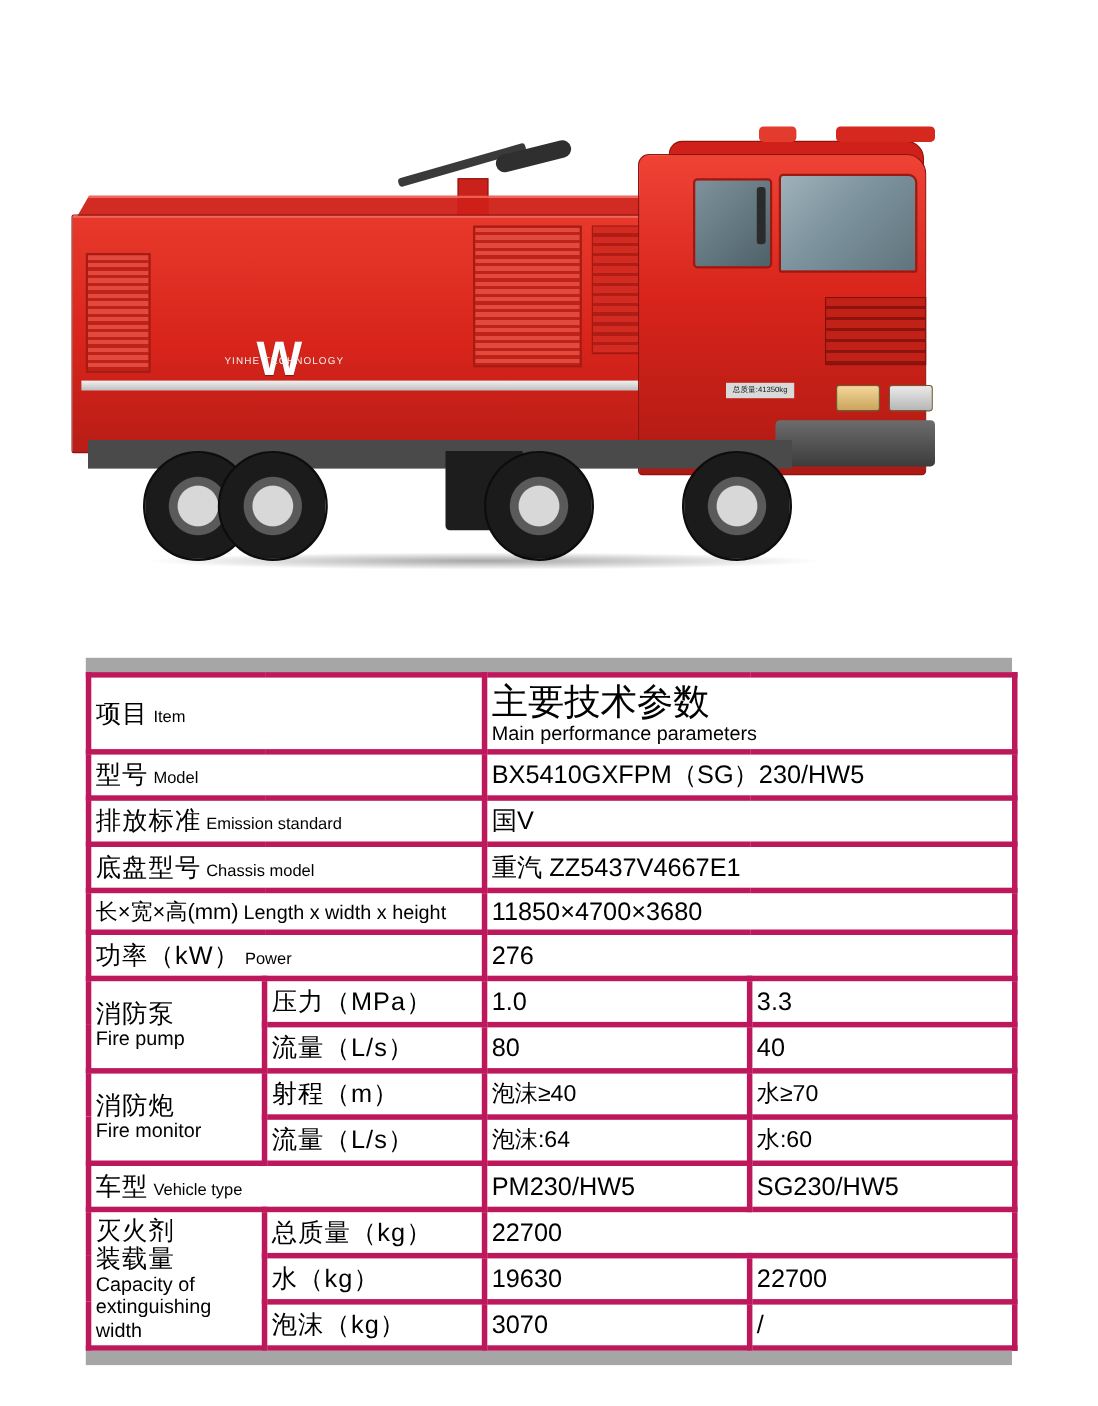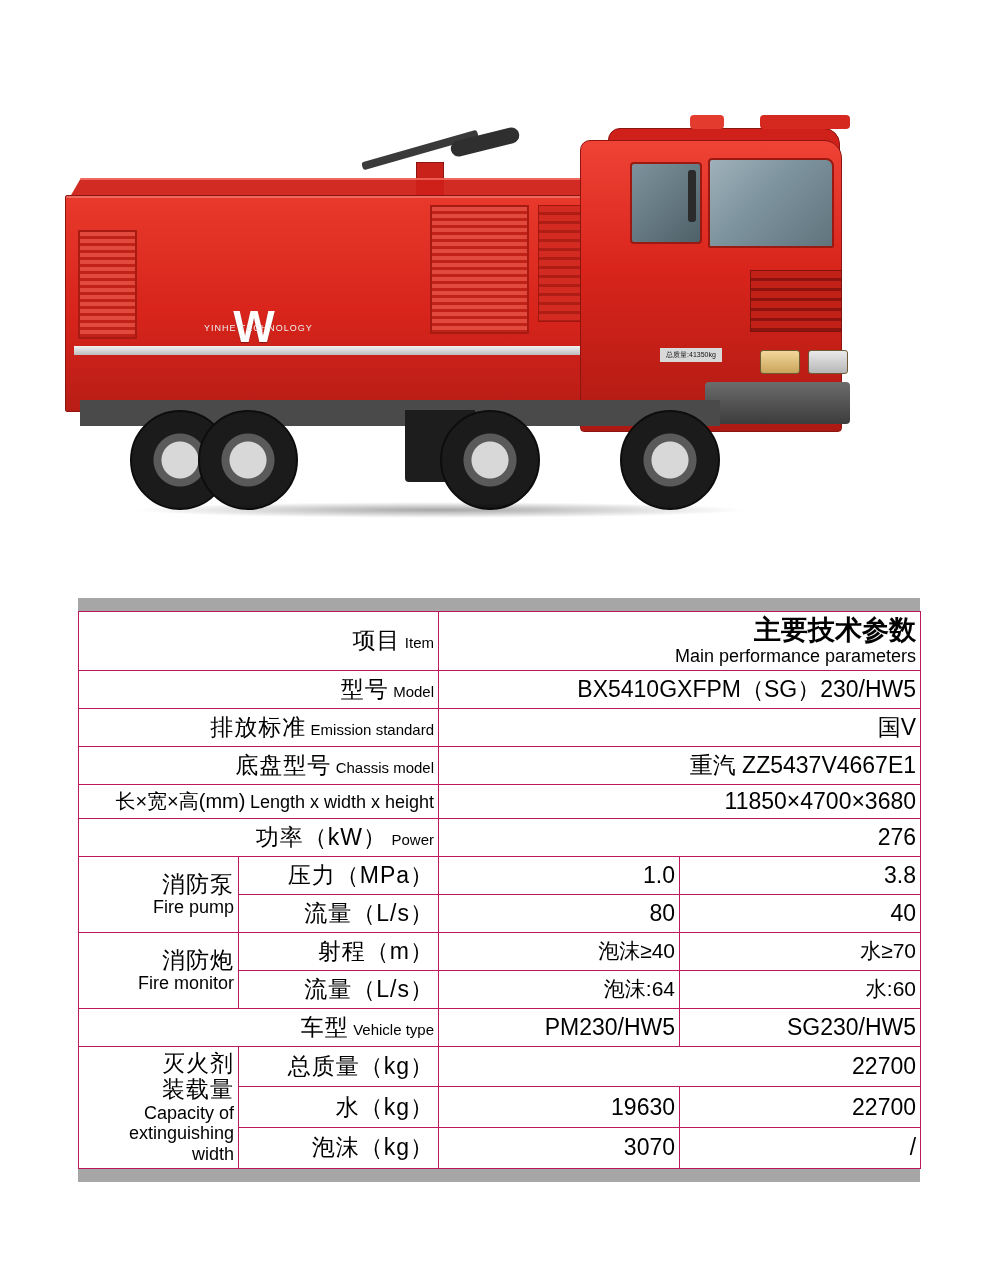--- a/index.html
+++ b/index.html
@@ -306,22 +306,22 @@
     height: 13px;
     background: #a6a6a6;
     width: 100%;
   }
   table.spec {
     border-collapse: collapse;
     width: 842px;
     table-layout: fixed;
   }
   table.spec td {
-    border: 1px solid #be185d;
-    text-align: right;
+    border: 5px solid #be185d;
+    text-align: left;
     vertical-align: middle;
     padding: 3px 4px;
   }
   .cn {
     font-size: 23px;
     letter-spacing: 1px;
   }
   .cn-sm {
     font-size: 20px;
   }
@@ -331,22 +331,22 @@
   .en-sm {
     font-size: 18px;
   }
   .val {
     font-size: 23px;
   }
   .val-sm {
     font-size: 21px;
   }
   .hdr-cn {
-    font-size: 27px;
-    font-weight: bold;
+    font-size: 33px;
+    font-weight: normal;
   }
   .inline-en { font-size: 15px; }
   .stack { line-height: 1.15; }
   .nowrap { white-space: nowrap; }
   .bottom-bar {
     height: 13px;
     background: #a6a6a6;
     width: 100%;
     margin-top: 0px;
   }
@@ -465,21 +465,21 @@
 
       <tr>
         <td rowspan="2">
           <div class="stack">
             <div class="cn">消防泵</div>
             <div class="en">Fire pump</div>
           </div>
         </td>
         <td class="cn">压力（MPa）</td>
         <td class="val">1.0</td>
-        <td class="val">3.8</td>
+        <td class="val">3.3</td>
       </tr>
 
       <tr>
         <td class="cn">流量（L/s）</td>
         <td class="val">80</td>
         <td class="val">40</td>
       </tr>
 
       <tr>
         <td rowspan="2">

